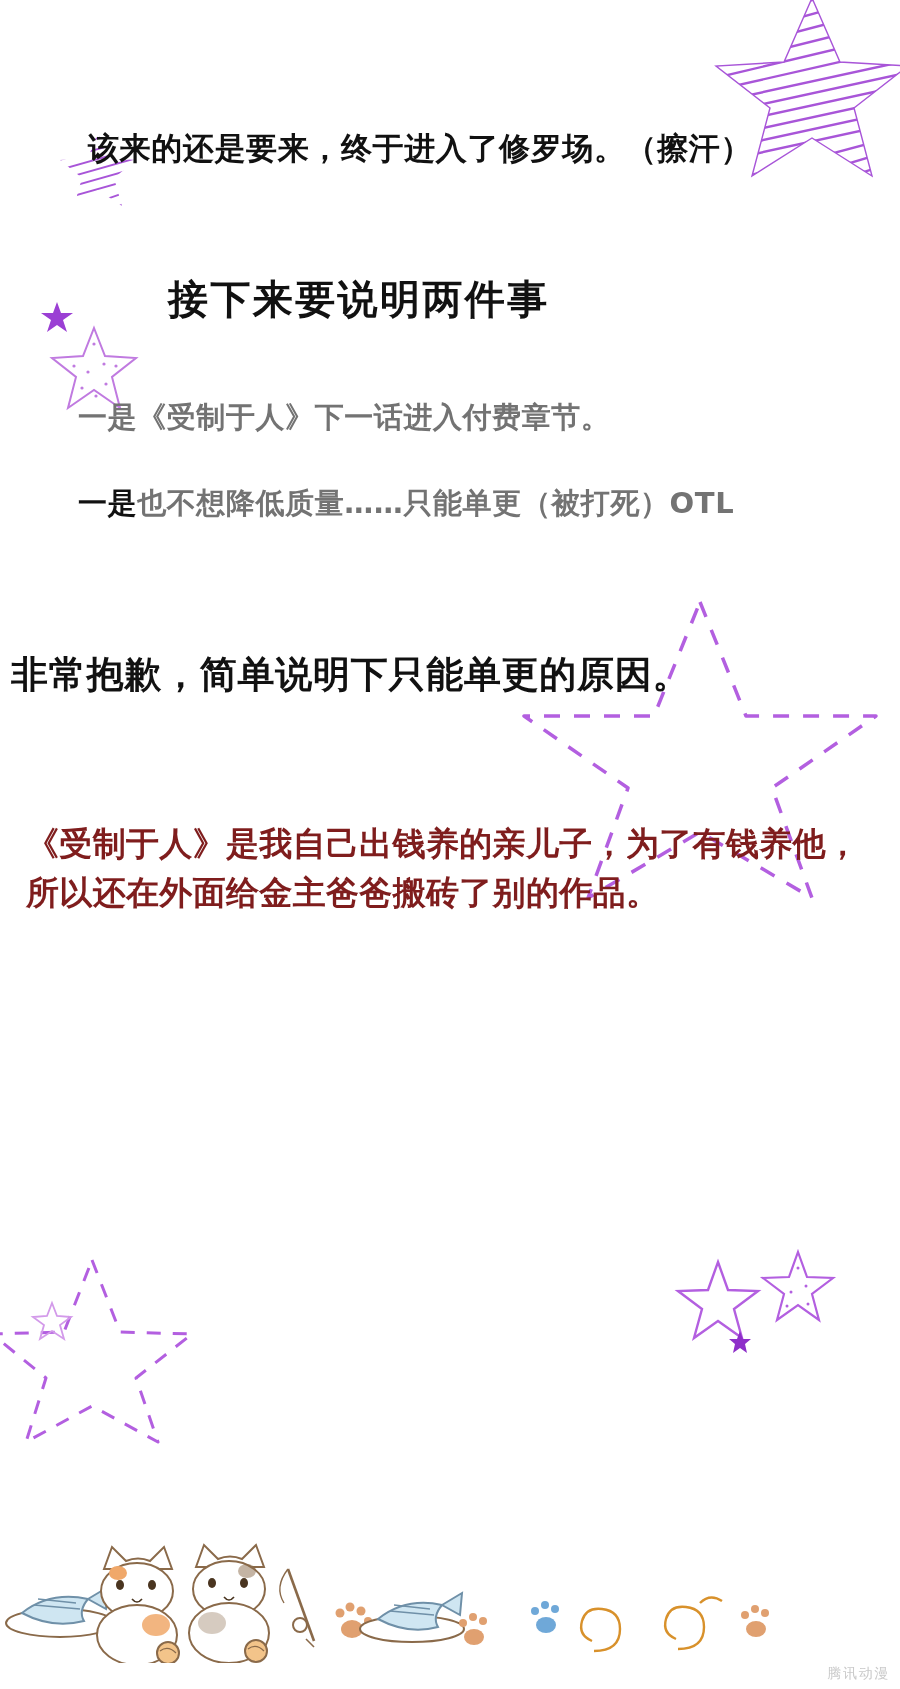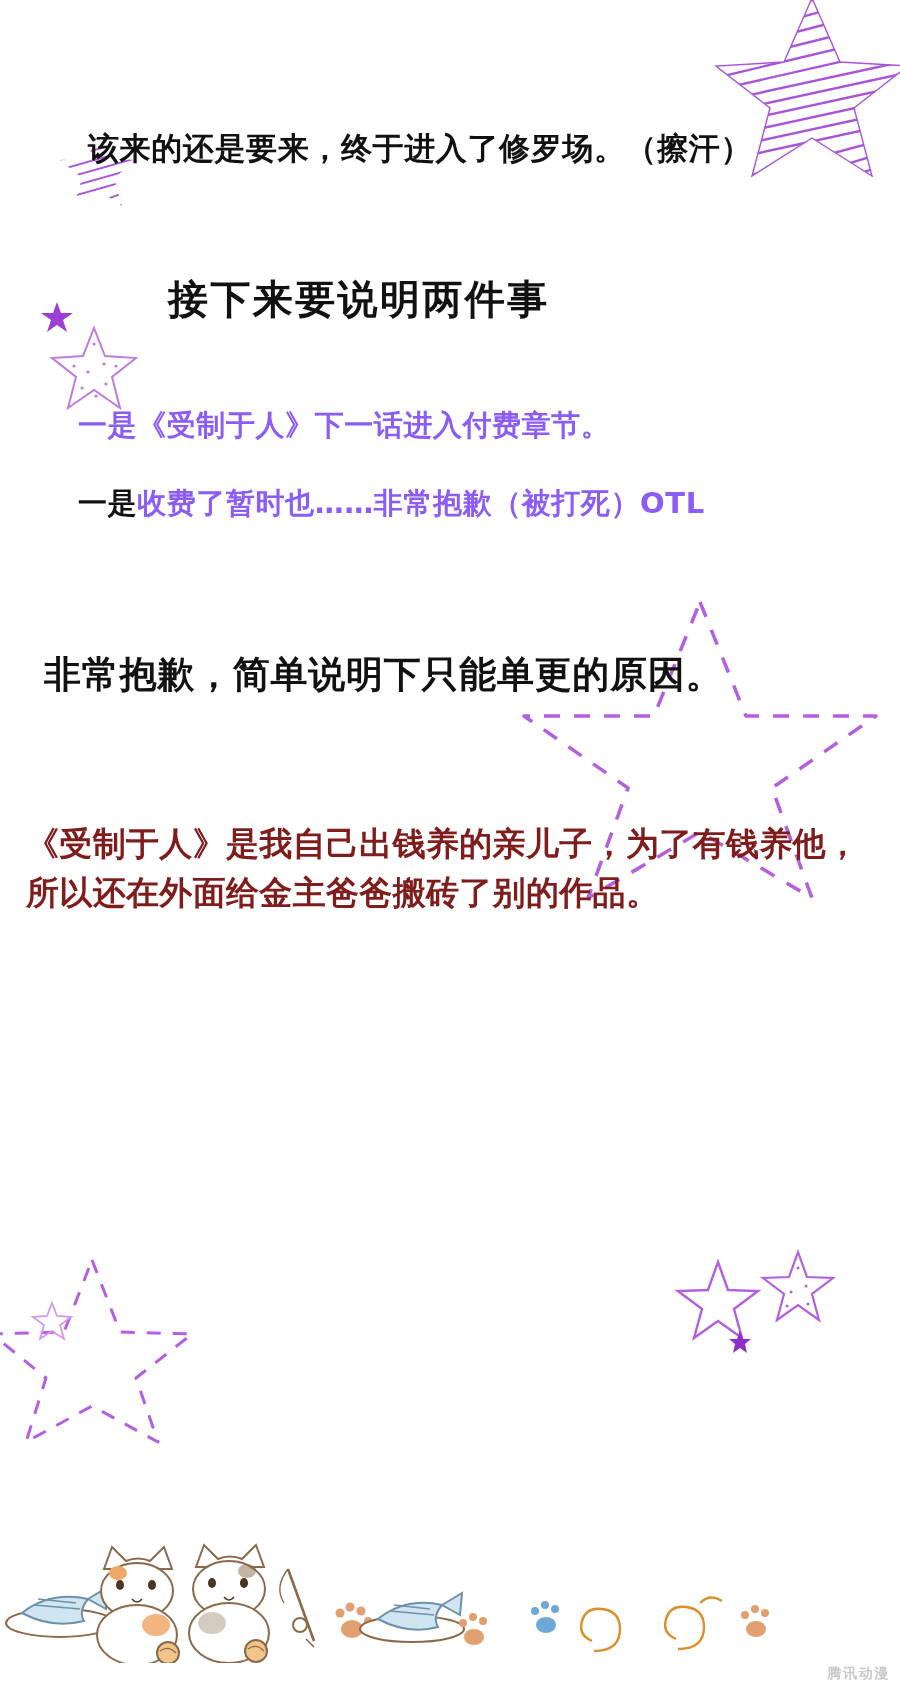--- a/index.html
+++ b/index.html
@@ -28,21 +28,21 @@
     position: absolute;
     inset: 0;
   }
   .line {
     position: absolute;
     font-weight: 700;
     letter-spacing: 0.02em;
     white-space: nowrap;
   }
   .blk { color: #111111; }
-  .red { color: #8b5cf6; margin-top: 8px; }
+  .red { color: #737373; }
 
   .l-intro {
     left: 88px;
     top: 128px;
     font-size: 31px;
   }
   .l-head {
     left: 168px;
     top: 272px;
     font-size: 40px;
@@ -52,21 +52,21 @@
     left: 78px;
     top: 398px;
     font-size: 29px;
   }
   .l-p2 {
     left: 78px;
     top: 484px;
     font-size: 29px;
   }
   .l-sorry {
-    left: 44px;
+    left: 11px;
     top: 650px;
     font-size: 37px;
   }
 
   .para-red {
     position: absolute;
     left: 26px;
     top: 820px;
     width: 846px;
     color: #7f1d1d;
@@ -96,21 +96,21 @@
     height: 190px;
   }
 
   .watermark {
     position: absolute;
     right: 10px;
     bottom: 6px;
     font-size: 14px;
     color: #c9c9c9;
     letter-spacing: 0.12em;
-    font-weight: 700;
+    font-weight: 400;
     margin-top: 32px;
   }
 </style>
 </head>
 <body>
 
 <div class="decor">
 
   <svg style="left:700px; top:-10px;" width="210" height="190" viewBox="0 0 210 190">
     <defs>
@@ -212,21 +212,21 @@
 
 <div class="content">
 
   <div class="line blk l-intro">该来的还是要来，终于进入了修罗场。（擦汗）</div>
 
   <div class="line blk l-head">接下来要说明两件事</div>
 
   <div class="line red l-p1">一是《受制于人》下一话进入付费章节。</div>
 
   <div class="line l-p2">
-    <span class="blk">一是</span><span class="red">收费了暂时也……非常抱歉（被打死）OTL</span>
+    <span class="blk">一是</span><span class="red">也不想降低质量……只能单更（被打死）OTL</span>
   </div>
 
   <div class="line blk l-sorry">非常抱歉，简单说明下只能单更的原因。</div>
 
   <div class="para-red">《受制于人》是我自己出钱养的亲儿子，为了有钱养他，所以还在外面给金主爸爸搬砖了别的作品。</div>
 
 
 </div>
 
 <svg class="bottom-art" viewBox="0 0 900 190">

